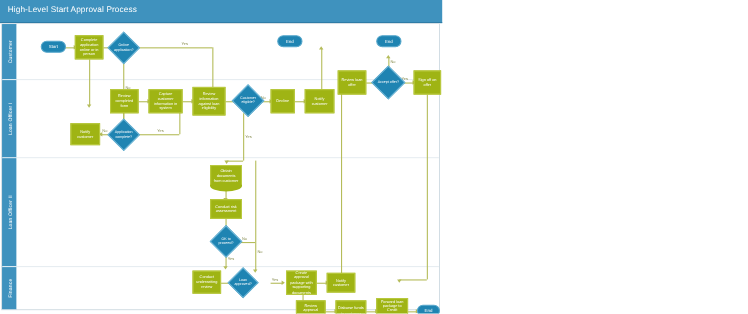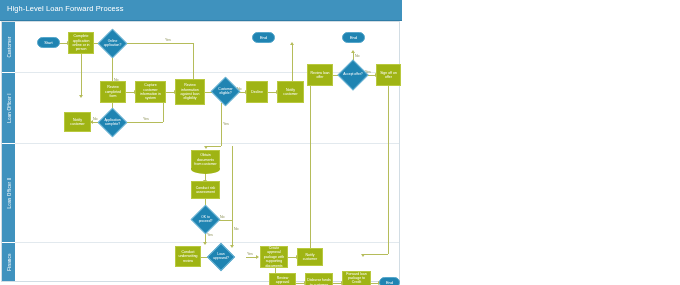--- a/index.html
+++ b/index.html
@@ -76,21 +76,21 @@
     transform:rotate(45deg);box-sizing:border-box;}
   .dia .dtext{position:relative;z-index:3;font-size:3.3px;line-height:1.2;
     color:#ffffff;padding:0 1px;}
 </style>
 </head>
 <body>
 
 <div id="app">
 
   <div class="titlebar">
-    <div class="tlabel">High-Level Loan Forward Process</div>
+    <div class="tlabel">High-Level Start Approval Process</div>
   </div>
 
   <div class="frame">
 
     <div class="lanehead">
       <div class="seg" style="top:0;height:51px;">
         <span>Customer</span>
       </div>
       <div class="seg" style="top:51px;height:71px;">
         <span>Loan Officer I</span>

